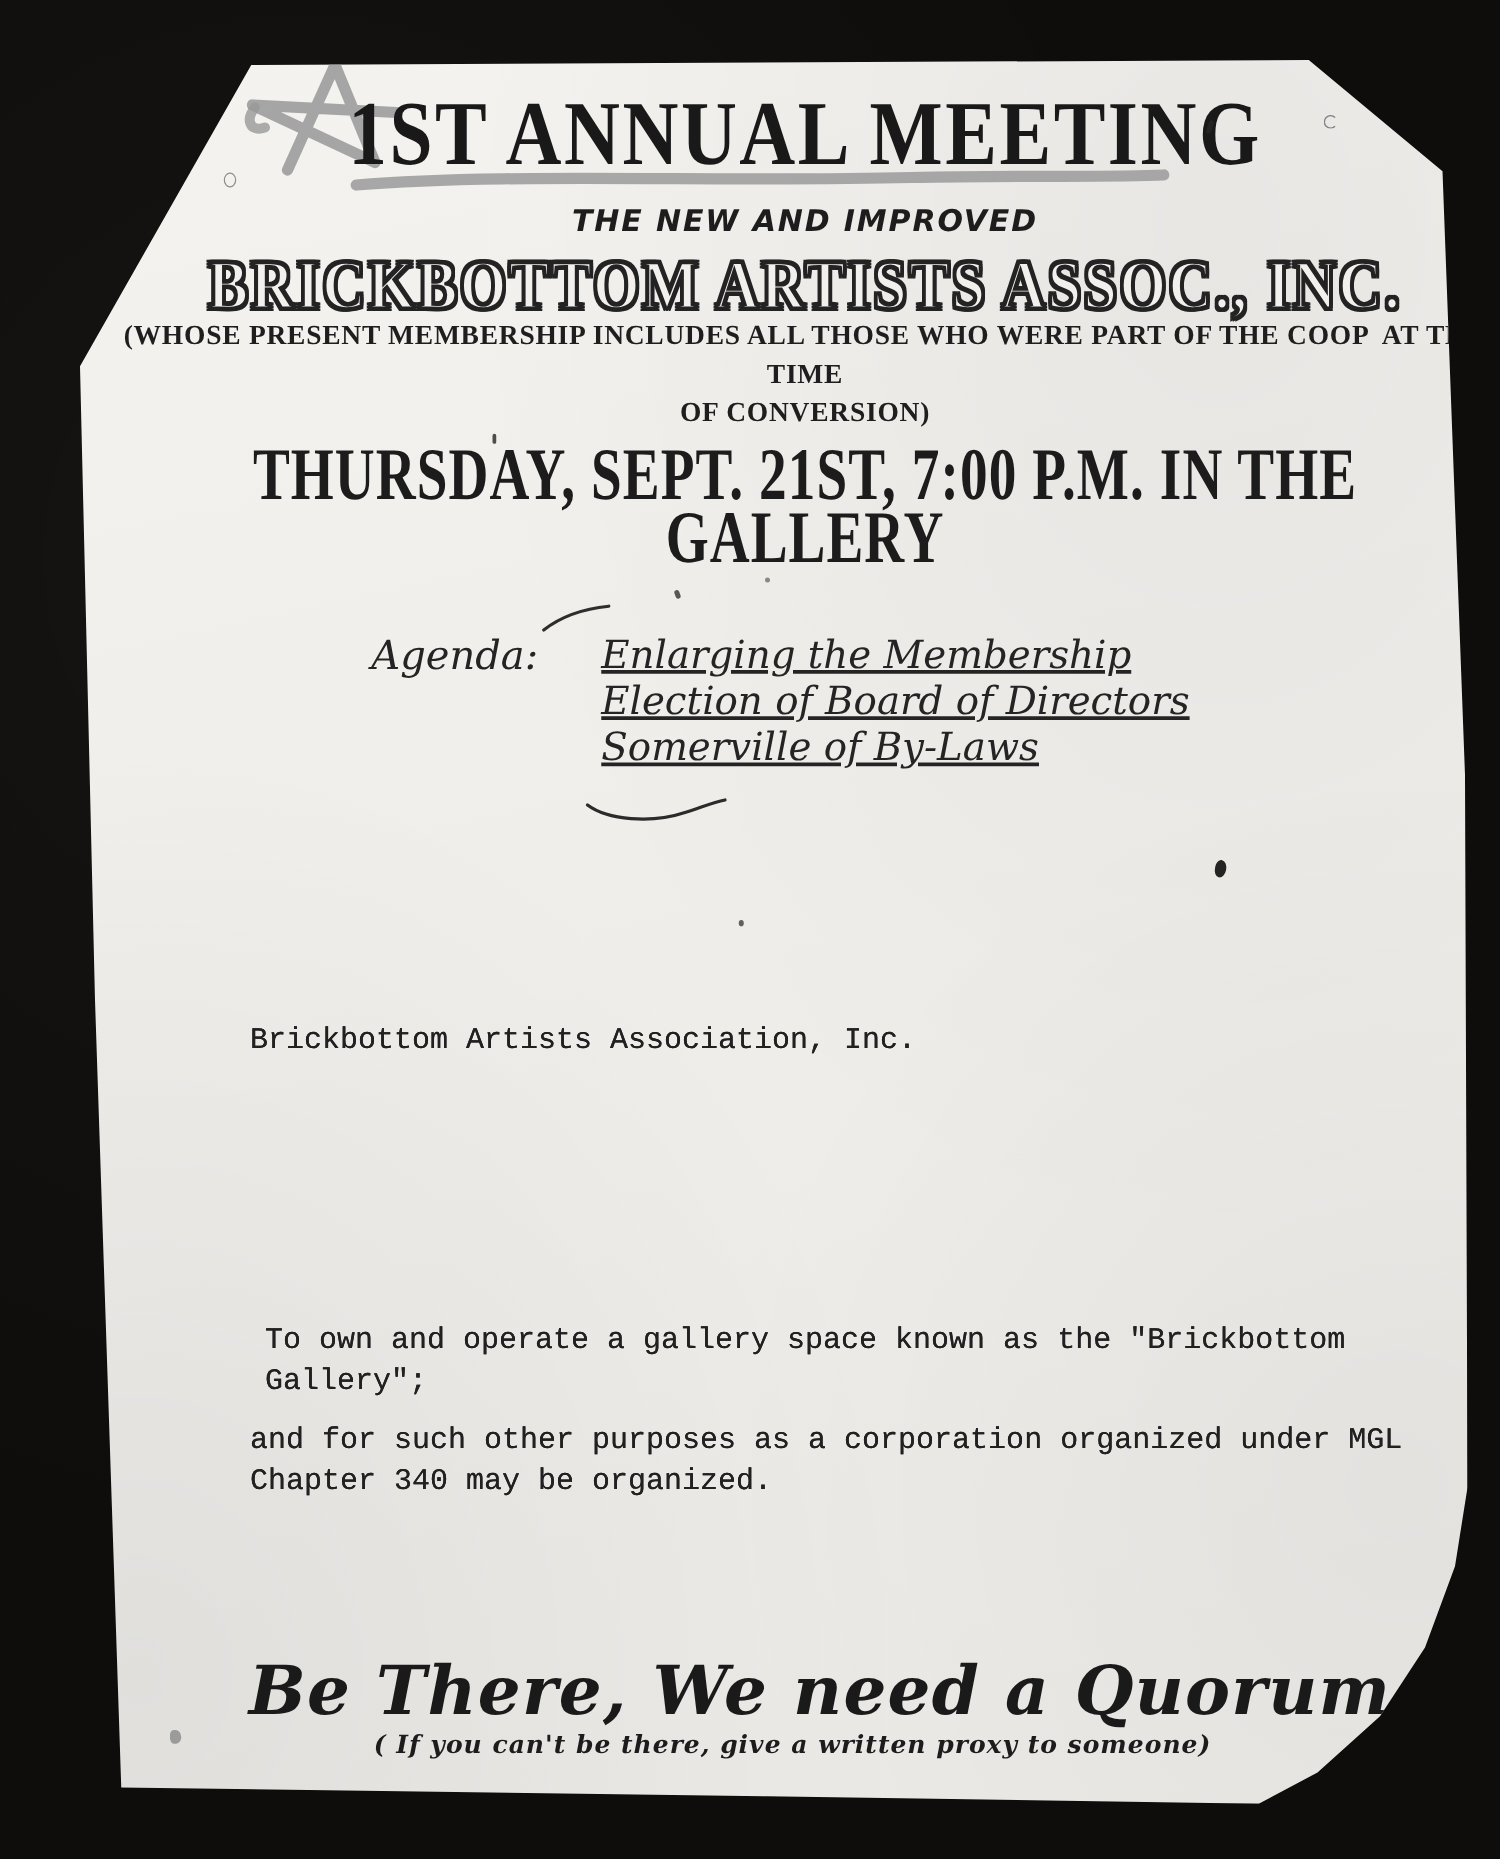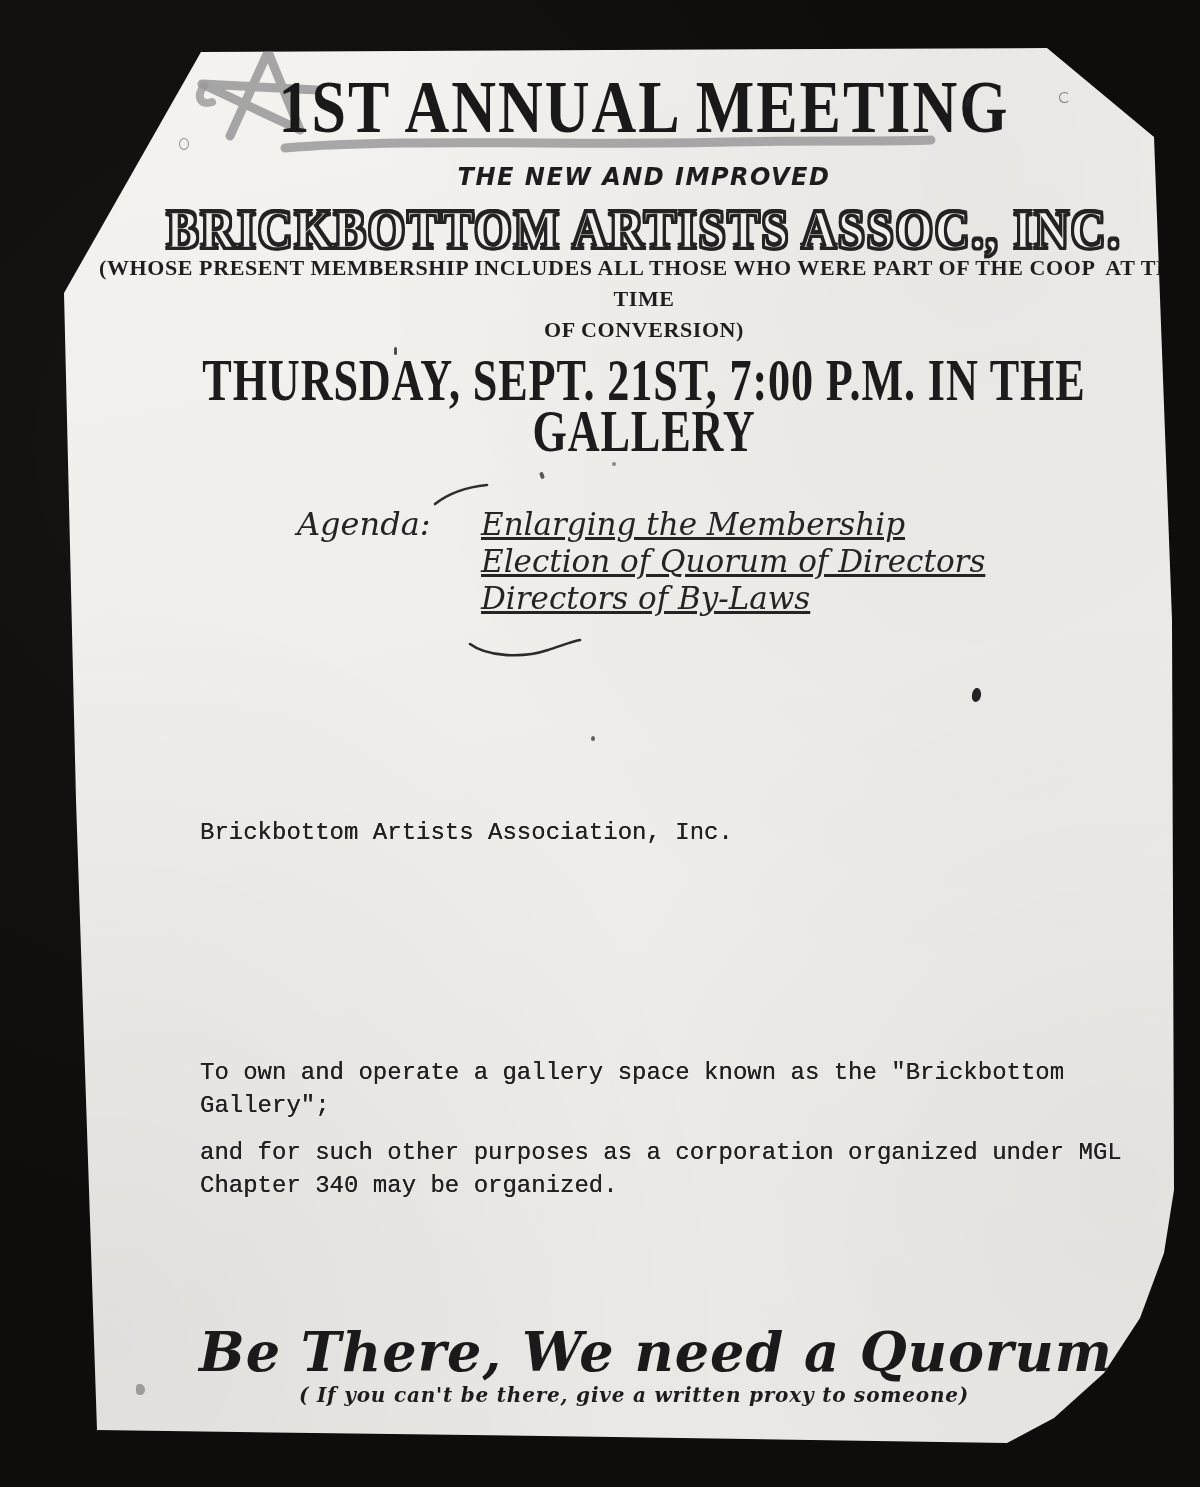--- a/index.html
+++ b/index.html
@@ -183,33 +183,33 @@
     <div class="center-block datetime">THURSDAY, SEPT. 21ST, 7:00 P.M. IN THE
 GALLERY</div>
 
     <svg class="doodle" style="left:415px; top:478px;" width="70" height="30" viewBox="0 0 70 30">
       <path d="M 6 26 C 20 15 38 9 58 7" fill="none" stroke="#2e2e2e" stroke-width="2.6" stroke-linecap="round"></path>
     </svg>
 
     <div class="abs agenda-label">Agenda:</div>
     <div class="abs agenda-items">
       <div>Enlarging the Membership</div>
-      <div>Election of Quorum of Directors</div>
-      <div>Directors of By-Laws</div>
+      <div>Election of Board of Directors</div>
+      <div>Somerville of By-Laws</div>
     </div>
 
     <svg class="doodle" style="left:452px; top:634px;" width="120" height="28" viewBox="0 0 120 28">
       <path d="M 4 10 C 20 22 55 25 82 16 C 95 12 104 8 114 6" fill="none" stroke="#2b2b2b" stroke-width="2.6" stroke-linecap="round"></path>
     </svg>
 
     <div class="article-heading" style="top:762px;">1. The name by which the corporation shall be known is:</div>
     <div class="abs mono" style="top:816px;text-align:right;">Brickbottom Artists Association, Inc.</div>
 
     <div class="article-heading" style="top:861px;">2.  The purposes for which the corporation is formed is as follows:</div>
-    <div class="abs mono" style="top:1056px;">To own and operate a gallery space known as the "Brickbottom
+    <div class="abs mono" style="top:1056px;margin-left:12px;">To own and operate a gallery space known as the "Brickbottom
 Gallery";</div>
     <div class="abs mono" style="top:1136px;">and for such other purposes as a corporation organized under MGL
 Chapter 340 may be organized.</div>
 
     <div class="center-block quorum">Be There, We need a Quorum</div>
     <div class="center-block proxy">( If you can't be there, give a written proxy to someone)</div>
 
     <span class="speck" style="left:958px; top:688px; width:9px; height:14px; border-radius:45% 55% 50% 50%; transform:rotate(12deg);"></span>
     <span class="speck" style="left:952px; top:96px; width:4px; height:11px; transform:rotate(18deg); border-radius:2px;"></span>
     <span class="ring" style="left:1045px; top:92px; width:9px; height:9px; border-color:#7d7d7d; border-right-color:transparent;"></span>

